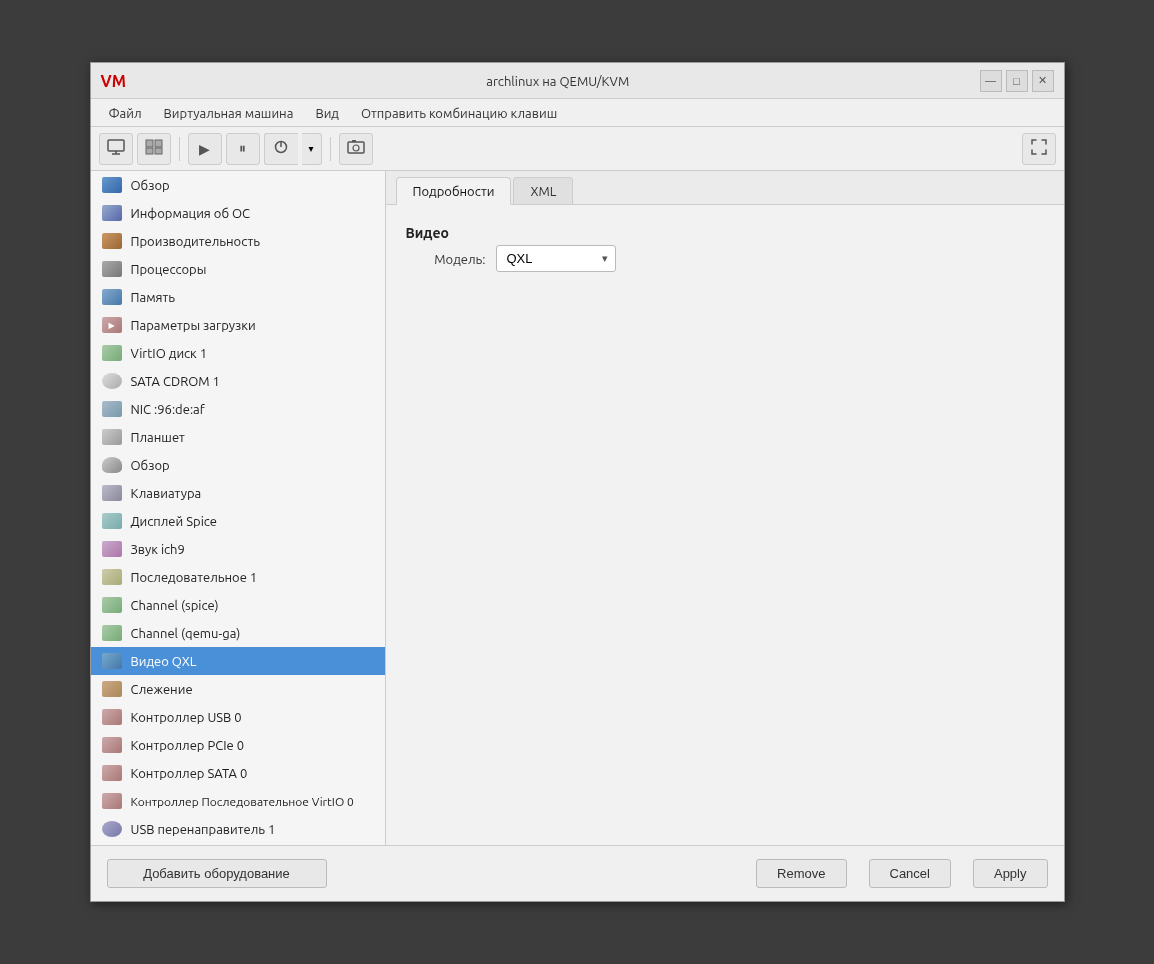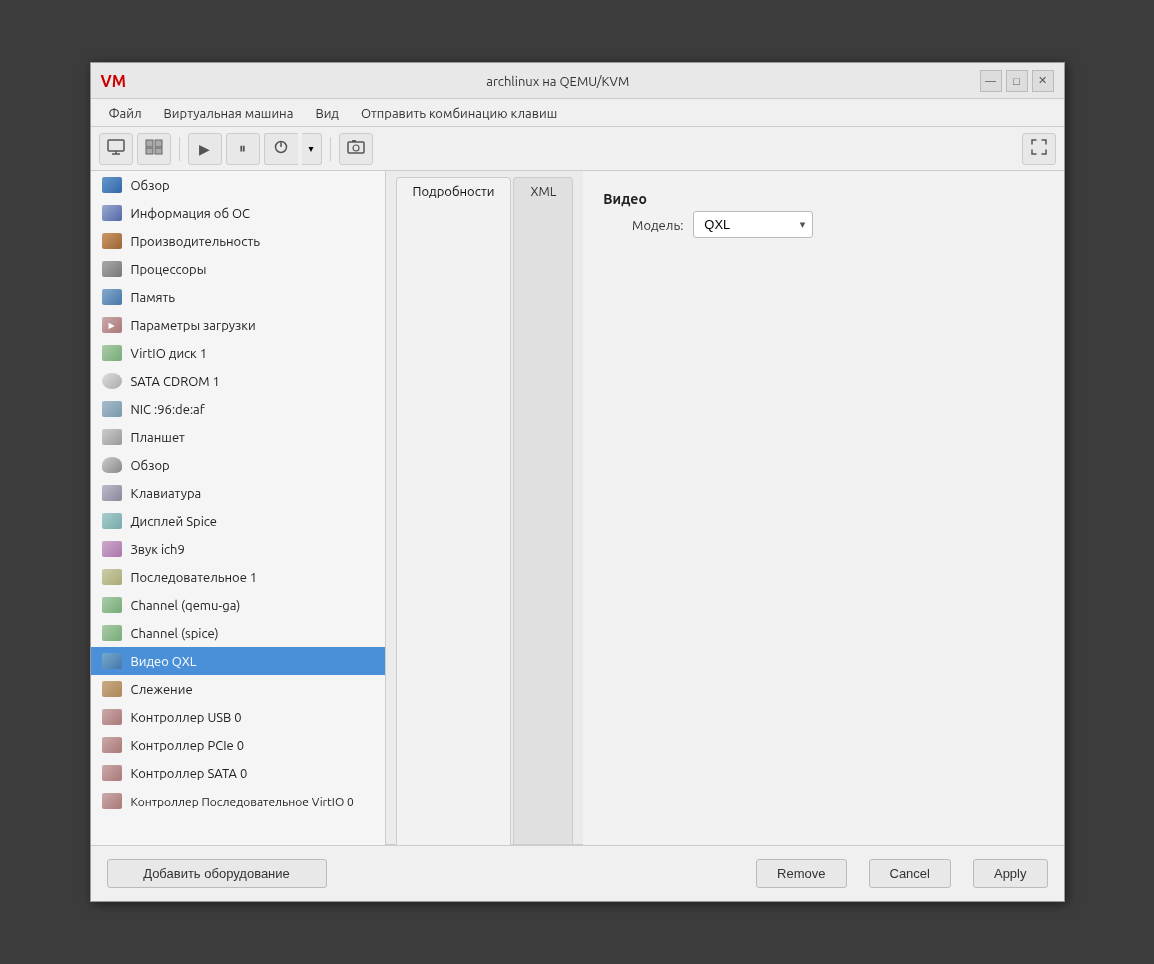--- a/index.html
+++ b/index.html
@@ -178,21 +178,21 @@
     
     .icon-overview { background: linear-gradient(135deg, #6699cc, #3366aa); }
     .icon-info { background: linear-gradient(135deg, #99aacc, #5566aa); }
     .icon-perf { background: linear-gradient(135deg, #cc9966, #996633); }
     .icon-cpu { background: linear-gradient(135deg, #aaaaaa, #777777); }
     .icon-mem { background: linear-gradient(135deg, #88aacc, #4477aa); }
     .icon-boot { background: linear-gradient(135deg, #ccaaaa, #aa7777); }
     .main-panel {
       flex: 1;
       display: flex;
-      flex-direction: row;
+      flex-direction: column;
       background: #f2f2f2;
     }
     .tabs-bar {
       display: flex;
       border-bottom: 1px solid #ccc;
       background: #ebebeb;
       padding: 6px 10px 0;
       gap: 2px;
     }
     .tab {
@@ -491,30 +491,30 @@
         <div class="sidebar-item-icon">
             <div class="icon-img" style="background:linear-gradient(135deg,#ccccaa,#aaaa77)"></div>
           </div>
         <span>Последовательное 1</span>
       </div>
 
       <div class="sidebar-item">
         <div class="sidebar-item-icon">
             <div class="icon-img" style="background:linear-gradient(135deg,#aaccaa,#77aa77)"></div>
           </div>
+        <span>Channel (spice)</span>
+      </div>
+
+      <div class="sidebar-item">
+        <div class="sidebar-item-icon">
+            <div class="icon-img" style="background:linear-gradient(135deg,#aaccaa,#77aa77)"></div>
+          </div>
         <span>Channel (qemu-ga)</span>
       </div>
 
-      <div class="sidebar-item">
-        <div class="sidebar-item-icon">
-            <div class="icon-img" style="background:linear-gradient(135deg,#aaccaa,#77aa77)"></div>
-          </div>
-        <span>Channel (spice)</span>
-      </div>
-
       <div class="sidebar-item active">
         <div class="sidebar-item-icon">
             <div class="icon-img" style="background:linear-gradient(135deg,#77aacc,#4477aa)"></div>
           </div>
         <span>Видео QXL</span>
       </div>
 
       <div class="sidebar-item">
         <div class="sidebar-item-icon">
             <div class="icon-img" style="background:linear-gradient(135deg,#ccaa88,#aa8855)"></div>
@@ -543,20 +543,26 @@
         <span>Контроллер SATA 0</span>
       </div>
 
       <div class="sidebar-item">
         <div class="sidebar-item-icon">
             <div class="icon-img" style="background:linear-gradient(135deg,#ccaaaa,#aa7777)"></div>
           </div>
         <span style="font-size:12px;">Контроллер Последовательное VirtIO 0</span>
       </div>
 
+      <div class="sidebar-item">
+        <div class="sidebar-item-icon">
+            <div class="icon-img" style="background:linear-gradient(135deg,#aaaacc,#7777aa);border-radius:50%"></div>
+          </div>
+        <span>USB перенаправитель 1</span>
+      </div>
 
       <div class="sidebar-item">
         
         
       </div>
 
     </div>
 
     <div class="main-panel">
 

